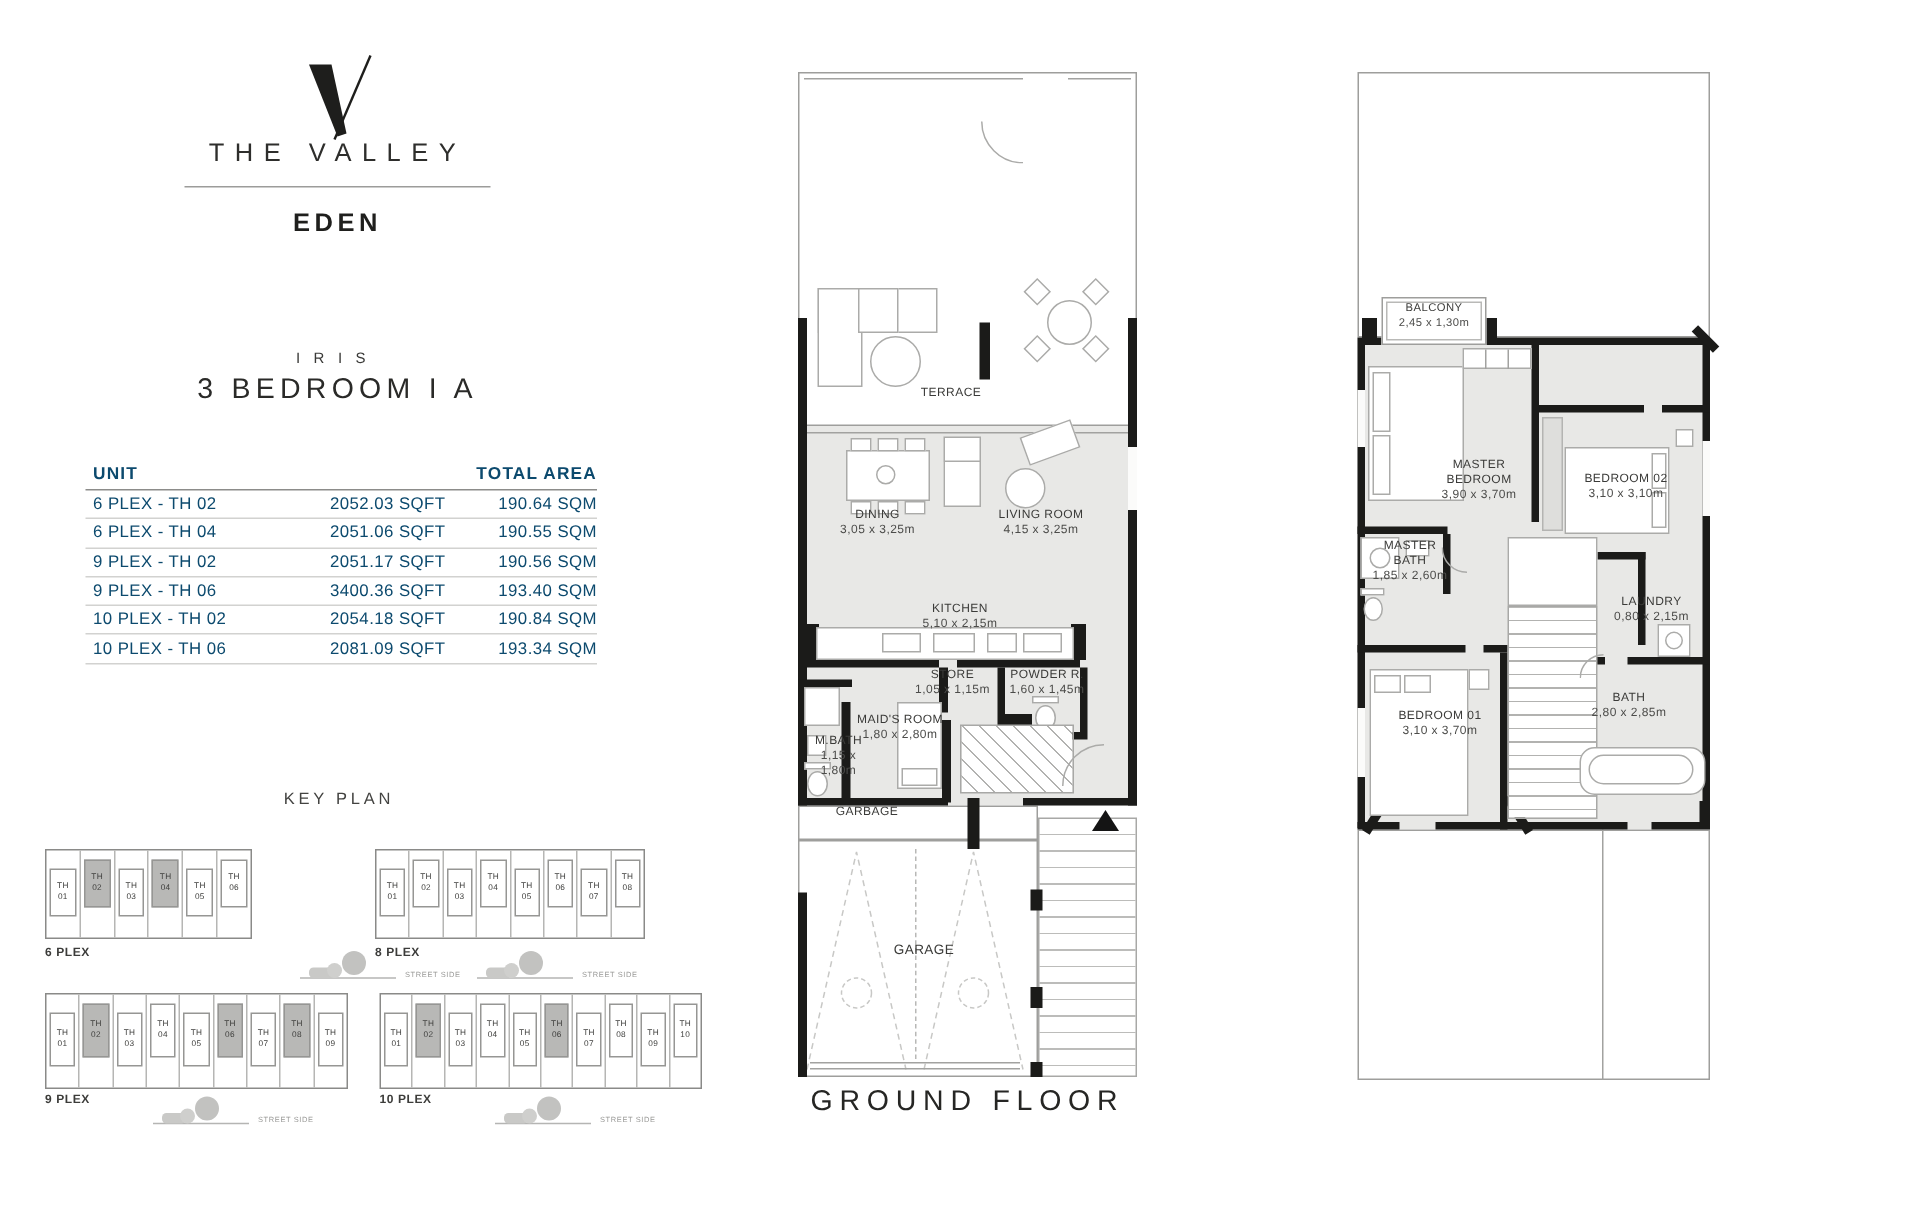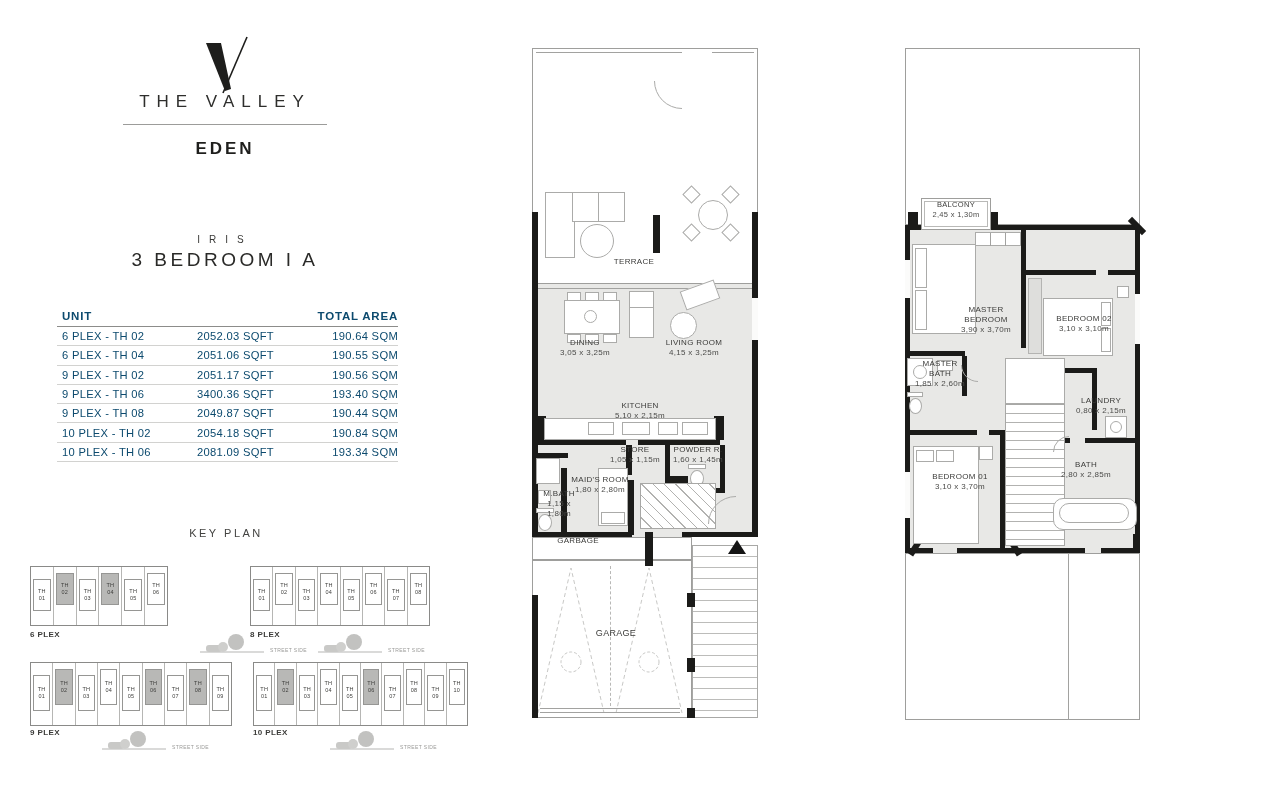--- a/index.html
+++ b/index.html
@@ -31,21 +31,21 @@
   #brand .eden{position:absolute;top:139px;left:0;width:100%;font-size:17px;font-weight:bold;letter-spacing:3px;color:#1f1f1d}
   .iris{position:absolute;left:75px;top:234px;width:300px;text-align:center;font-size:10px;letter-spacing:9px;color:#3a3a38}
   .ptitle{position:absolute;left:75px;top:249px;width:300px;text-align:center;font-size:19px;letter-spacing:3.5px;color:#2a2a28}
   
   #area-table{position:absolute;left:57px;top:308px;width:341px;color:#0c4a6e}
   .at-head{display:flex;font-size:11.5px;font-weight:bold;letter-spacing:.8px;padding:2px 0 4px;border-bottom:1px solid #8c8c8a}
   .at-head .c1{width:150px;box-sizing:border-box;padding-left:5px;text-align:left}
   .at-head .c2{flex:1;text-align:right}
   .at-row{display:flex;align-items:center;height:18.3px;font-size:11.2px;letter-spacing:.3px;border-bottom:1px solid #d2d2d0}
   .at-row .c1{width:140px;box-sizing:border-box;padding-left:5px}
-  .at-row .c2{width:100px;}
+  .at-row .c2{width:100px;text-align:right}
   .at-row .c3{flex:1;text-align:right}
   
   .kp-title{position:absolute;left:0;top:527px;width:452px;text-align:center;font-size:11px;letter-spacing:2.5px;color:#434341}
   .kp-box{position:absolute;border:1px solid #8a8a88;background:#fff;display:flex;box-sizing:border-box}
   .kp-col{flex:1;position:relative;border-right:1px solid #b6b6b4}
   .kp-col:last-child{border-right:none}
   .kp-unit{position:absolute;left:2px;right:2px;border:1px solid #969694;background:#fff;display:flex;align-items:center;justify-content:center;text-align:center;font-size:5.5px;line-height:1.3;color:#3e3e3c;letter-spacing:.2px}
   .kp-unit.hl{background:#b8b8b6}
   .kp-label{position:absolute;font-size:8px;font-weight:bold;color:#3c3c3a;letter-spacing:.4px}
   .street{position:absolute;width:100px;height:26px}
@@ -88,25 +88,20 @@
       </div>
       <div class="at-row">
         <div class="c1">9 PLEX - TH 02</div>
         <div class="c2">2051.17 SQFT</div>
         <div class="c3">190.56 SQM</div>
       </div>
       <div class="at-row">
         <div class="c1">9 PLEX - TH 06</div>
         <div class="c2">3400.36 SQFT</div>
         <div class="c3">193.40 SQM</div>
-      </div>
-      <div class="at-row">
-        <div class="c1">9 PLEX - TH 08</div>
-        <div class="c2">2049.87 SQFT</div>
-        <div class="c3">190.44 SQM</div>
       </div>
       <div class="at-row">
         <div class="c1">10 PLEX - TH 02</div>
         <div class="c2">2054.18 SQFT</div>
         <div class="c3">190.84 SQM</div>
       </div>
       <div class="at-row">
         <div class="c1">10 PLEX - TH 06</div>
         <div class="c2">2081.09 SQFT</div>
         <div class="c3">193.34 SQM</div>
@@ -380,20 +375,21 @@
   <div class="rl" style="left:7px;top:441px;width:40px">
       <span class="nm">M.BATH</span>
       <span class="d">1,15 x 1,80m</span>
     </div>
   <div class="rl" style="left:14px;top:488px;width:64px">
       <span class="nm">GARBAGE</span>
     </div>
   <div class="rl" style="left:52px;top:580px;width:64px;font-size:9px">
       <span class="nm">GARAGE</span>
     </div>
+  <div class="caption">GROUND FLOOR</div>
 </div>
 
 <div id="ff">
   <div class="outline" style="left:0;top:0;width:235px;height:177px"></div>
   <div class="gray" style="left:0;top:177px;width:235px;height:328px"></div>
   <div class="outline" style="left:16px;top:150px;width:70px;height:32px;z-index:2"></div>
   <div style="position:absolute;left:19px;top:153px;width:64px;height:26px;border:1px solid #b9b9b7;box-sizing:border-box;z-index:2"></div>
   <div class="outline" style="left:0;top:505px;width:235px;height:167px"></div>
   <div class="tl" style="left:163px;top:505px;width:1px;height:167px"></div>
   <div class="furn" style="left:148px;top:450px;width:84px;height:32px;border-radius:10px;z-index:3">

